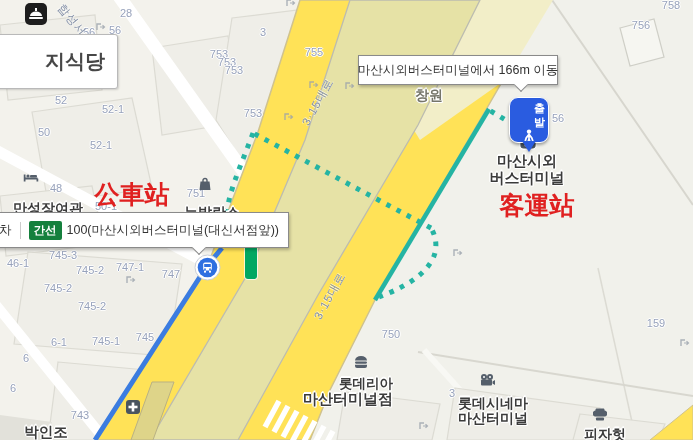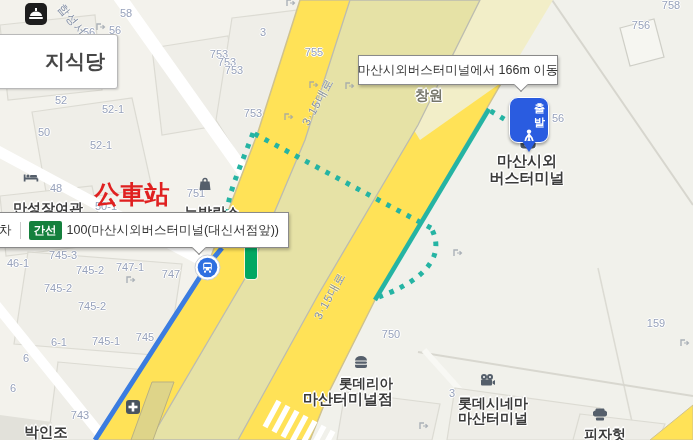--- a/index.html
+++ b/index.html
@@ -174,23 +174,24 @@
   </div>
 
   <div class="lbl poi" style="left:527px;top:160px;font-size:15px;">
     <span>마산시외</span>
   </div>
   <div class="lbl poi" style="left:527px;top:177px;font-size:15px;">
     <span>버스터미널</span>
   </div>
 
   <div class="redcn" style="left:132px;top:194px;">公車站</div>
+  <div class="redcn" style="left:537px;top:205px;">客運站</div>
 
   <div id="layer-parcels">
-      <div class="lbl parcel" style="left: 126px; top: 13px;">58</div>
+      <div class="lbl parcel" style="left: 126px; top: 13px;">28</div>
       <div class="lbl parcel" style="left: 671px; top: 5px;">758</div>
       <div class="lbl parcel" style="left: 89px; top: 32px;">56</div>
       <div class="lbl parcel" style="left: 115px; top: 30px;">56</div>
       <div class="lbl parcel" style="left: 73px; top: 77px;">54</div>
       <div class="lbl parcel" style="left: 61px; top: 100px;">52</div>
       <div class="lbl parcel" style="left: 113px; top: 109px;">52-1</div>
       <div class="lbl parcel" style="left: 44px; top: 132px;">50</div>
       <div class="lbl parcel" style="left: 101px; top: 145px;">52-1</div>
       <div class="lbl parcel" style="left: 106px; top: 170px; margin-top: 36px;">50-1</div>
       <div class="lbl parcel" style="left: 56px; top: 188px;">48</div>

